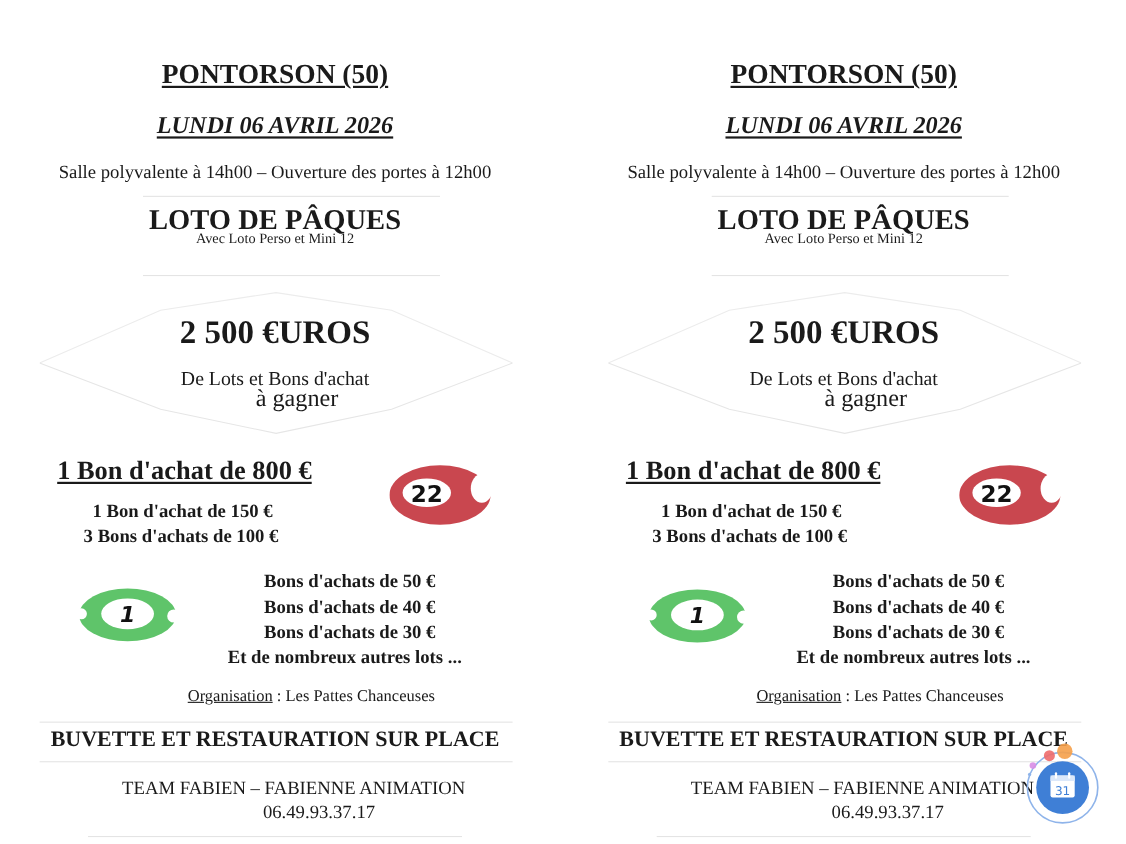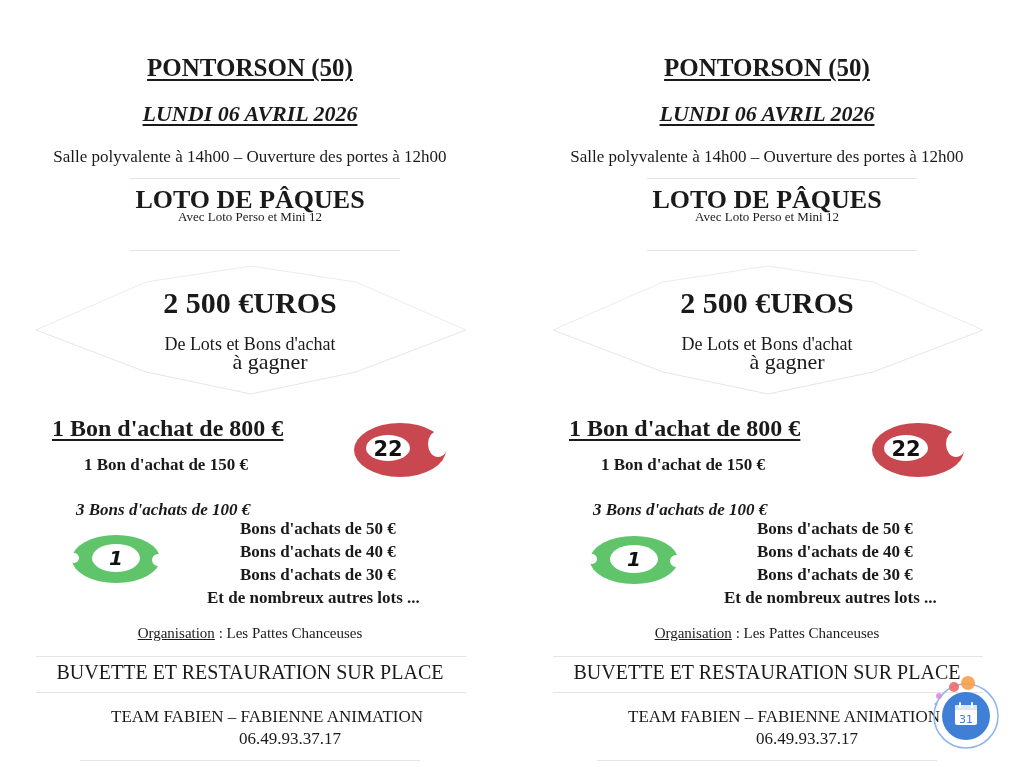--- a/index.html
+++ b/index.html
@@ -16,28 +16,28 @@
     .sep { position: absolute; height: 1px; background: #e4e4e4; }
     .loto-title { top: 185px; font-size: 26px; font-weight: bold; }
     .loto-sub { top: 209px; font-size: 13px; }
     .amount { top: 286px; font-size: 30px; font-weight: bold; }
     .amount-sub1 { top: 334px; font-size: 18px; }
     .amount-sub2 { top: 349px; font-size: 22px; margin-left: 20px; }
     .diamond { position: absolute; left: 36px; top: 262px; width: 430px; height: 136px; }
     .main-prize { left: 52px; top: 415px; font-size: 24px; font-weight: bold; text-decoration: underline; text-underline-offset: 3px; }
     .prize-small { font-size: 17px; font-weight: bold; }
     .p150 { left: 84px; top: 455px; }
-    .p100 { left: 76px; top: 500px; font-style: italic; }
+    .p100 { left: 76px; top: 478px; }
     .p50 { left: 240px; top: 519px; }
     .p40 { left: 240px; top: 542px; }
     .p30 { left: 240px; top: 565px; }
     .pother { left: 207px; top: 588px; }
-    .org { top: 625px; font-size: 15px; }
+    .org { top: 625px; font-size: 15px; margin-left: 33px; }
     .org .ul { text-decoration: underline; }
-    .buvette { top: 661px; left: 0; width: 500px; text-align: center; font-size: 20px; font-weight: normal; }
+    .buvette { top: 661px; left: 0; width: 500px; text-align: center; font-size: 20px; font-weight: bold; }
     .team { top: 707px; font-size: 17px; margin-left: 17px; }
     .phone { top: 729px; font-size: 17px; margin-left: 40px; }
     .ball { position: absolute; }
     .cal-widget { position: absolute; left: 930px; top: 674px; width: 72px; height: 76px; }
   </style>
 </head>
 <body>
 
 <div class="flyer left">
   <div class="abs center city">PONTORSON (50)</div>

